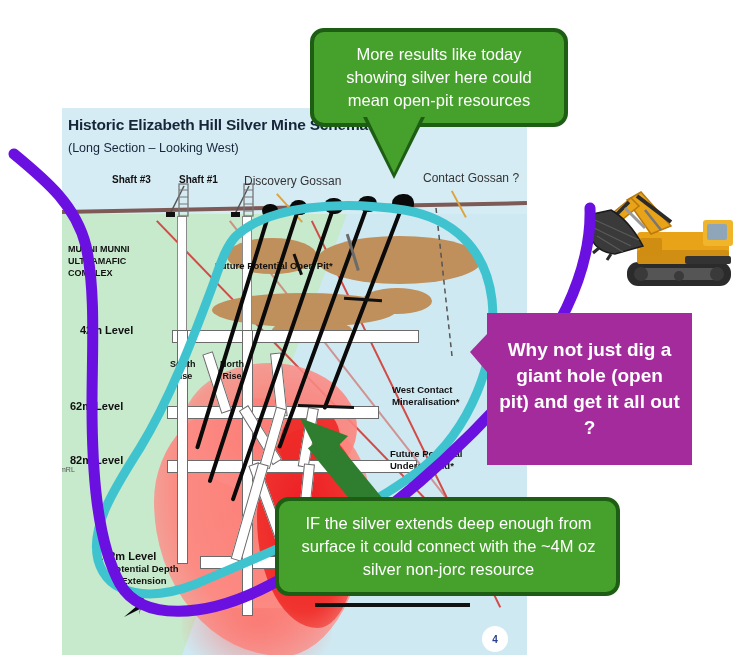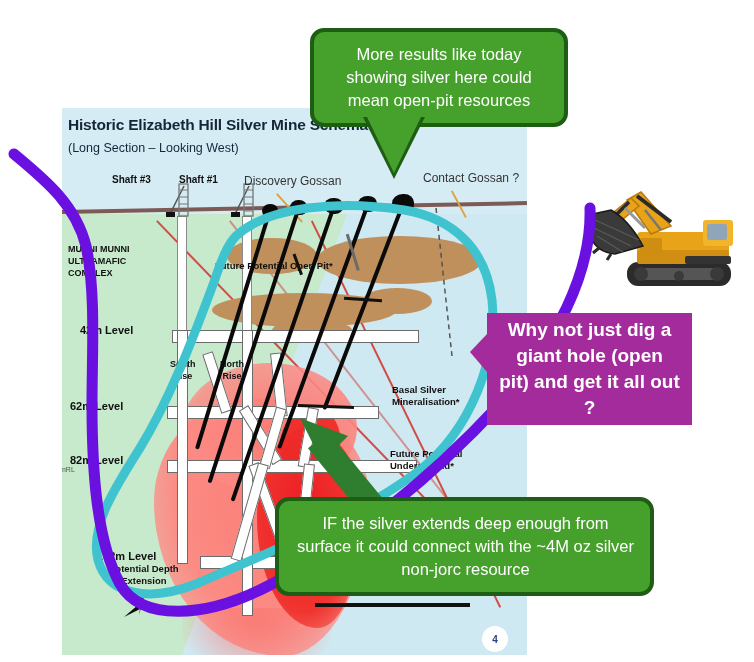--- a/index.html
+++ b/index.html
@@ -88,25 +88,25 @@
   .tail{position:absolute;width:0;height:0;}
 
   #callout-top{left:310px;top:28px;width:258px;}
   #callout-top-tail{left:367px;top:117px;width:0;height:0;
       border-left:27px solid transparent;border-right:27px solid transparent;
       border-top:56px solid #46a02c;filter:drop-shadow(0 0 0 #1d5e14);z-index:6;}
   #callout-top-tail-b{left:363px;top:117px;width:0;height:0;
       border-left:31px solid transparent;border-right:31px solid transparent;
       border-top:62px solid #1d5e14;z-index:5;}
 
-  #callout-bottom{left:275px;top:497px;width:379px;z-index:7;padding-left:16px;}
+  #callout-bottom{left:275px;top:497px;width:345px;z-index:7;padding-left:16px;}
 
   #callout-purple{left:487px;top:313px;width:205px;background:#a32b9b;
       color:#fff;font-size:19px;line-height:26px;font-weight:bold;text-align:center;
-      padding:4px 12px;box-sizing:border-box;z-index:7;}
+      padding:24px 12px;box-sizing:border-box;z-index:7;}
 
   .no-sel{user-select:none;}
 </style>
 </head>
 <body class="no-sel">
 
 <div id="slide">
 
   <div id="greenblock" class="geo"></div>
   <div id="bluewedge" class="geo"></div>
@@ -180,21 +180,21 @@
 ULTRAMAFIC
 COMPLEX</div>
 
   <div class="geolabel" style="left:153px;top:152px;font-size:9.5px;">Future Potential Open Pit*</div>
 
   <div class="geolabel" style="left:108px;top:250px;text-align:center;font-size:9px;">South
 Rise</div>
   <div class="geolabel" style="left:158px;top:250px;text-align:center;font-size:9px;">North
 Rise</div>
 
-  <div class="geolabel" style="left:330px;top:276px;font-size:9.5px;">Basal Silver
+  <div class="geolabel" style="left:330px;top:276px;font-size:9.5px;">West Contact
 Mineralisation*</div>
   <div class="geolabel" style="left:328px;top:340px;font-size:9.5px;">Future Potential
 Underground*</div>
   <div class="geolabel" style="left:47px;top:455px;text-align:center;font-size:9.5px;">Potential Depth
 Extension</div>
 
   <div class="thinlabel" style="left:50px;top:66px;font-weight:bold;color:#111;font-size:10px;">Shaft #3</div>
   <div class="thinlabel" style="left:117px;top:66px;font-weight:bold;color:#111;font-size:10px;text-align:right;">Shaft #1</div>
   <div class="thinlabel" style="left:182px;top:66px;">Discovery Gossan</div>
   <div class="thinlabel" style="left:361px;top:63px;">Contact Gossan ?</div>

